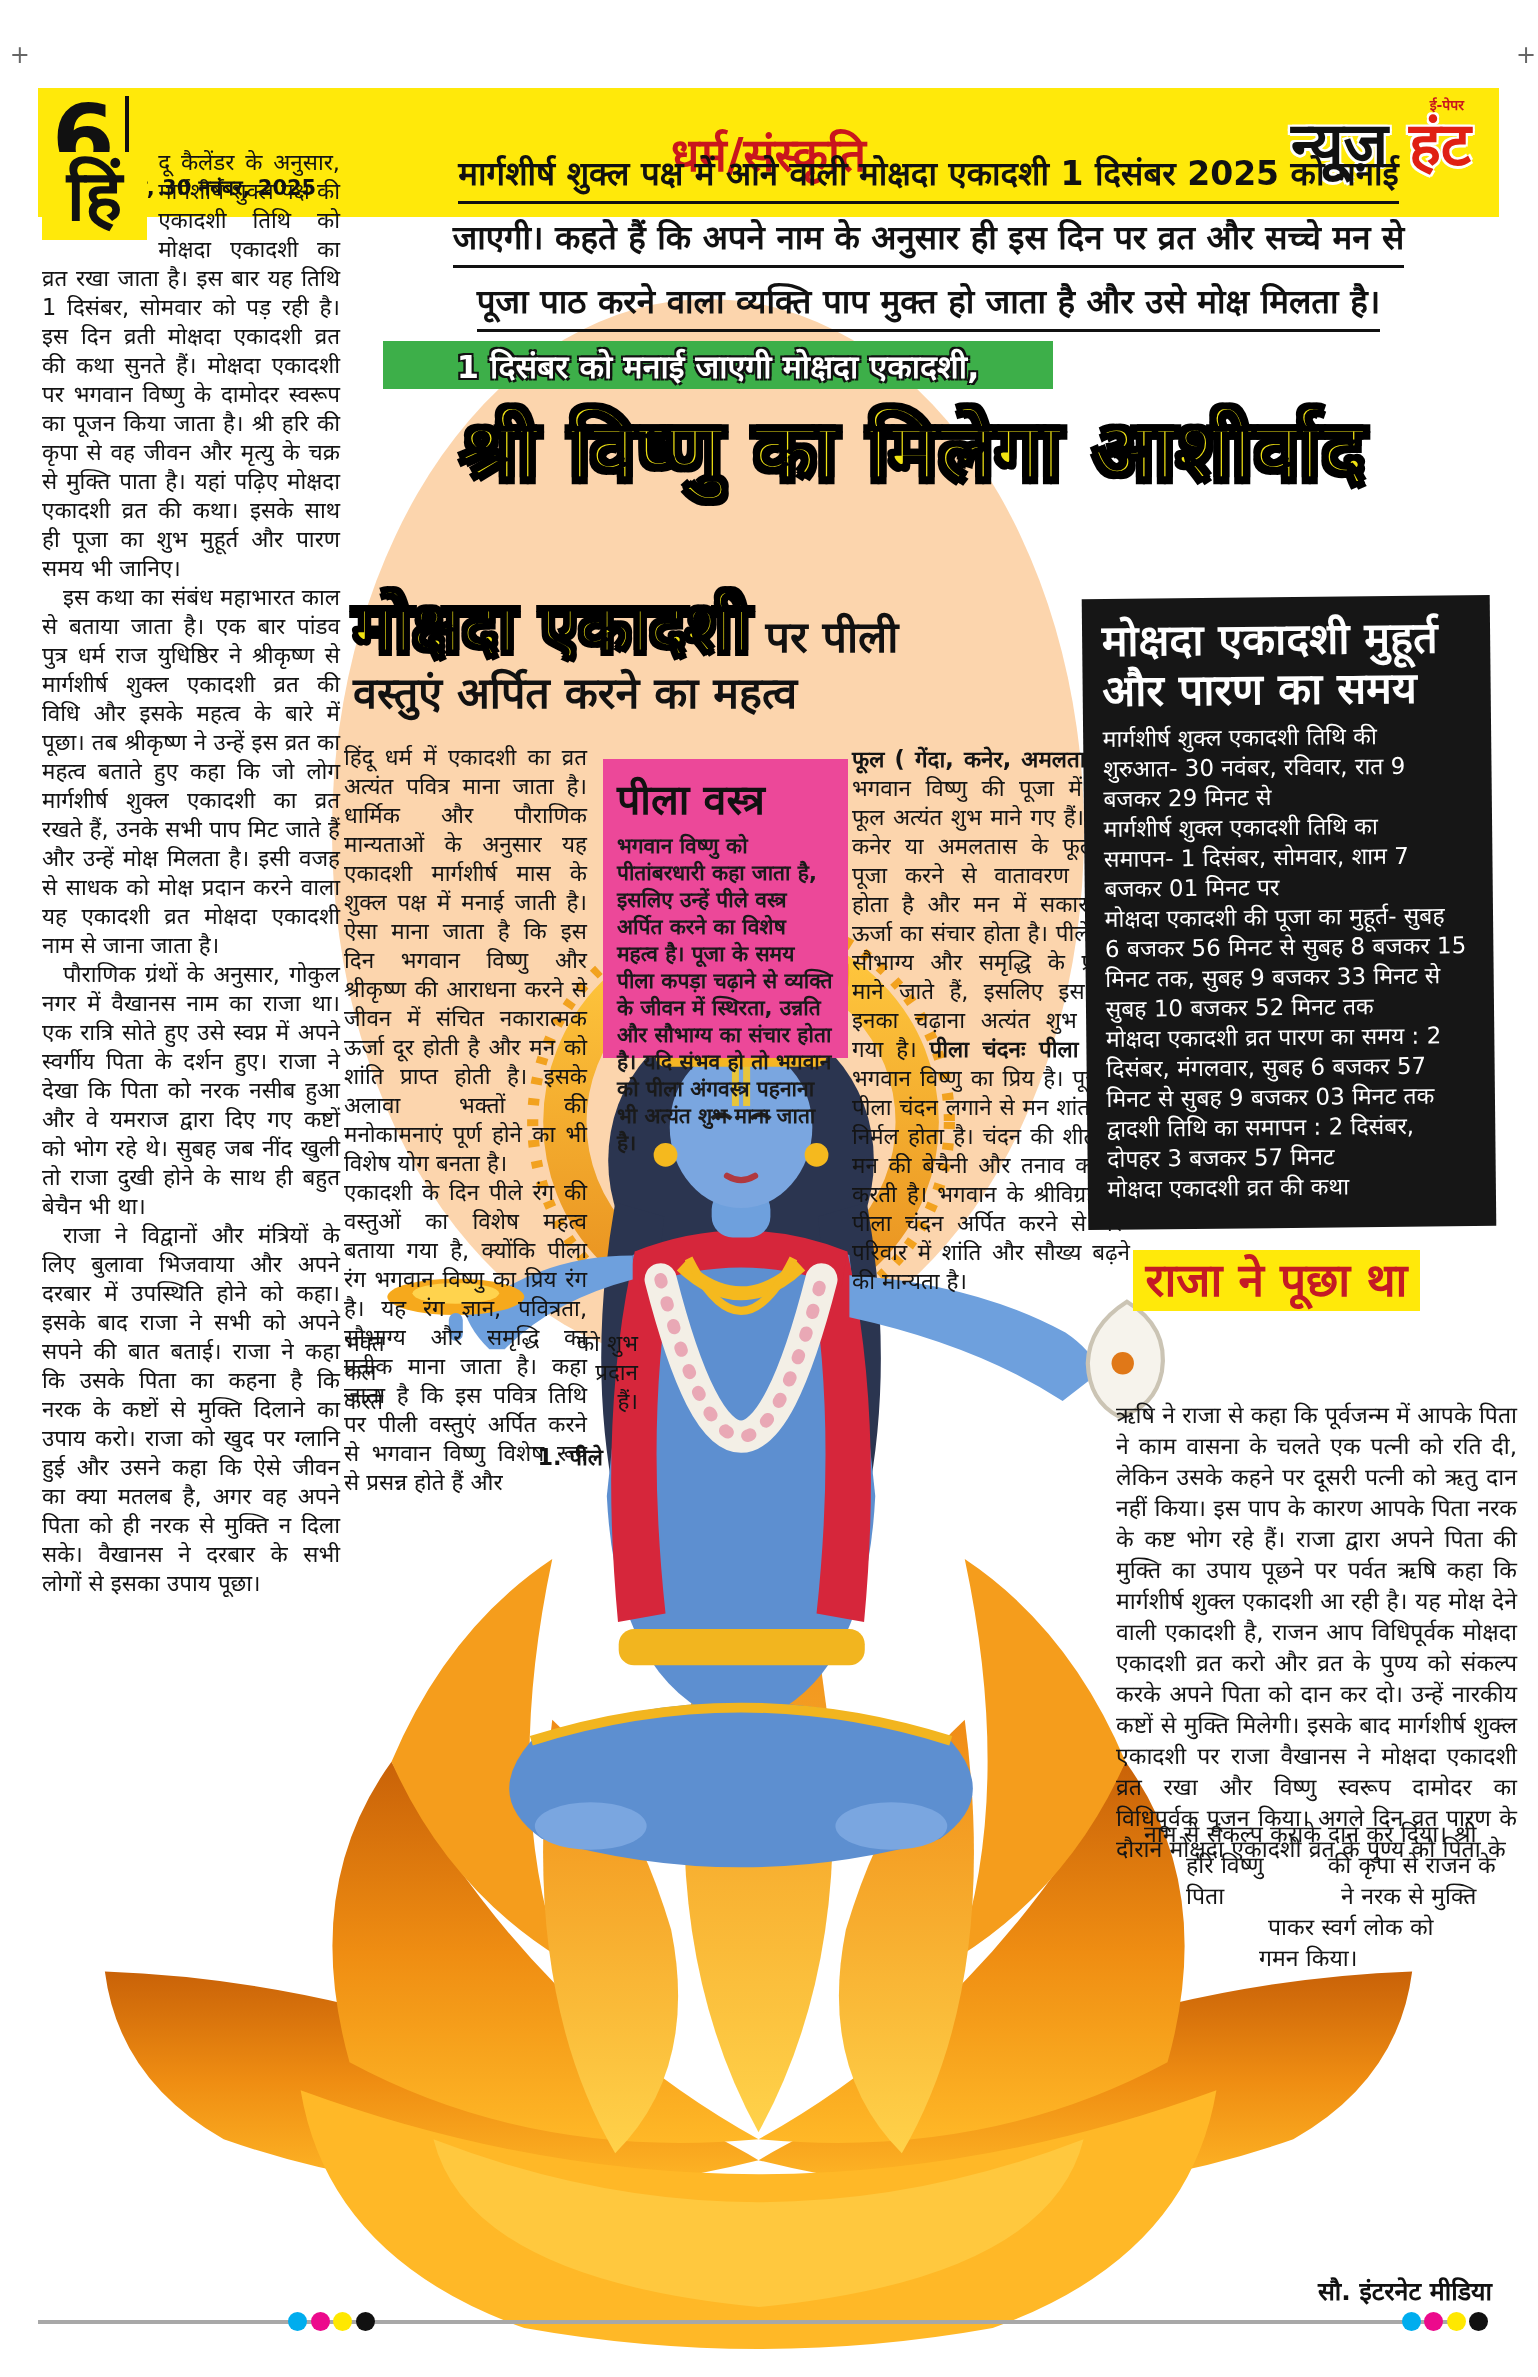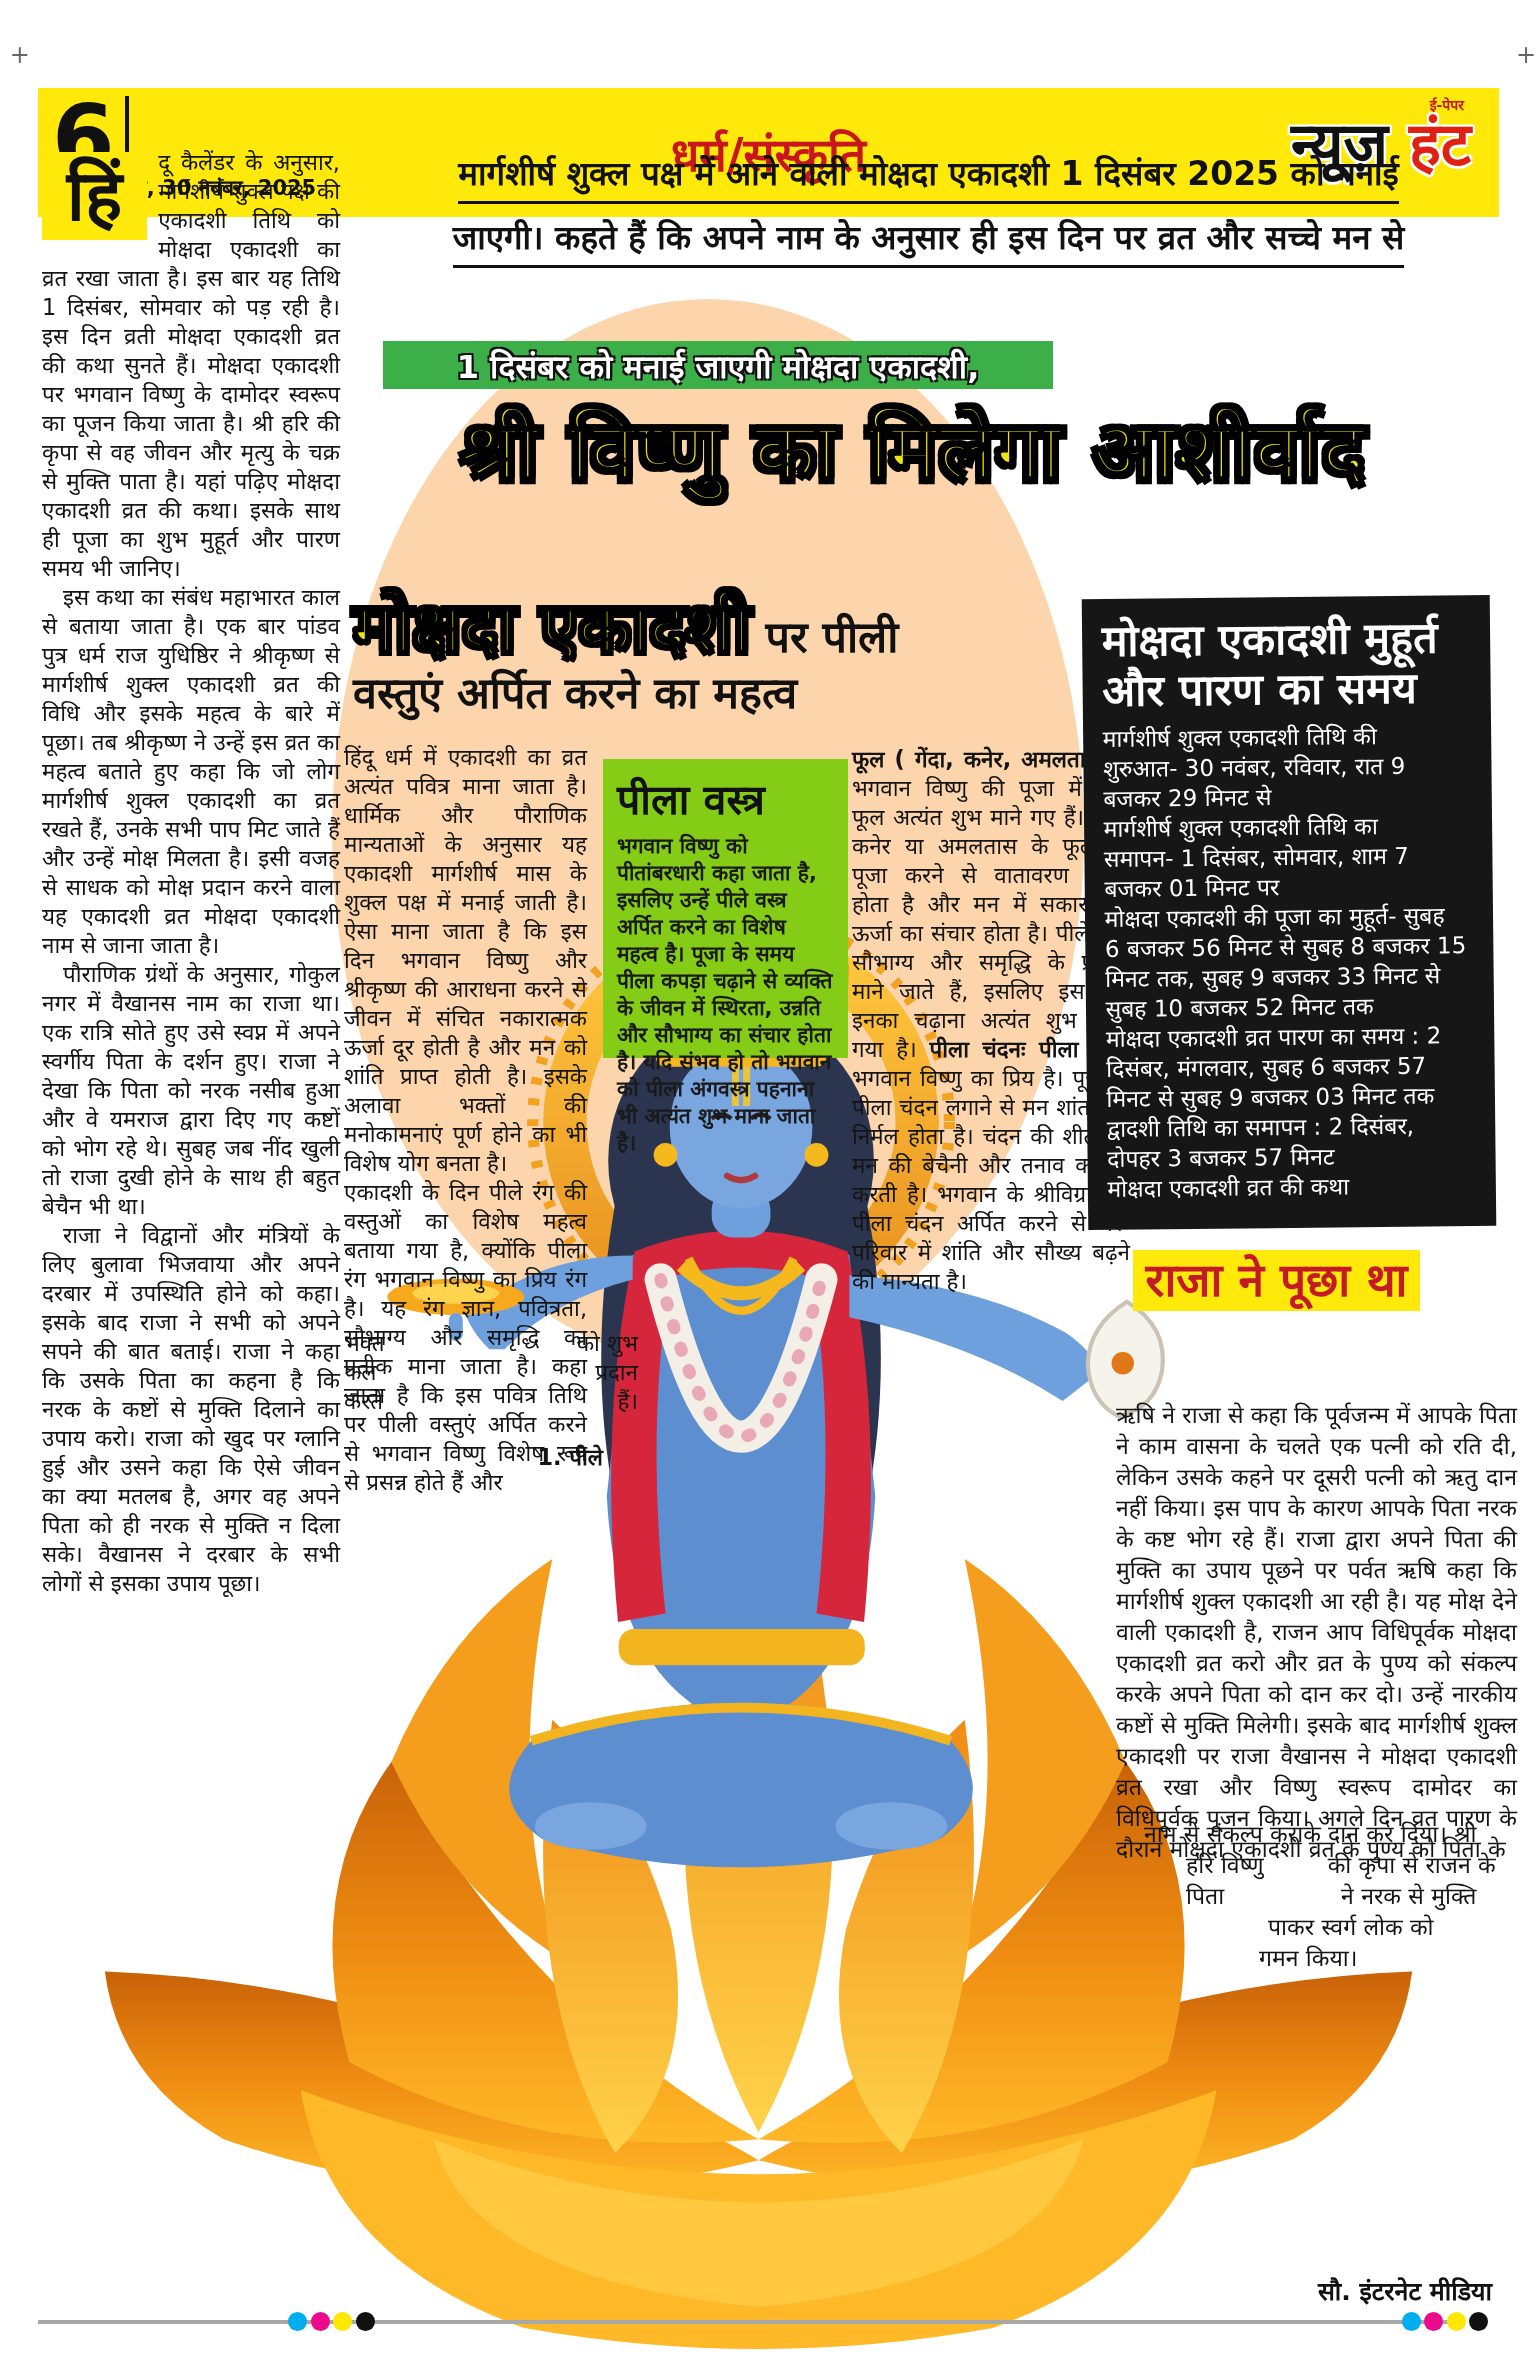--- a/index.html
+++ b/index.html
@@ -57,21 +57,21 @@
   .dropcap { float:left; width:105px; height:88px; background:#ffe90a; color:#111;
     font-size:70px; font-weight:bold; text-align:center; line-height:88px; margin:4.2px 11.2px 2.8px 0; }
   .col-mid { position:absolute; left:344px; top:743px; width:243px; z-index:2; }
   .mid-wrap { position:absolute; left:344px; top:1329px; width:294px; z-index:2;
     font-size:22.4px; line-height:29px; color:#141414; }
   .mid-wrap .row { display:flex; justify-content:space-between; }
   .mid-wrap .tail { text-align:right; padding-right:35px; font-weight:bold;margin-top:27px; }
 
   
   .ybox { position:absolute; left:603px; top:759px; width:245px; height:299px;
-    background:#84cc16; z-index:2; padding:11.2px 14px; }
+    background:#ec4899; z-index:2; padding:11.2px 14px; }
   .ybox-title { font-size:41px; font-weight:bold; color:#111; margin-bottom:7px; }
   .ybox-body { font-size:21px; line-height:27px; font-weight:600; color:#1a1a1a; }
 
   .col-flowers { position:absolute; left:852px; top:745px; width:278px; z-index:2; }
   .bold-lead { font-weight:bold; }
 
   
   .bbox { position:absolute; left:1085px; top:597px; width:408px; height:631px; background:#161616;
     color:#fff; z-index:2; padding:17px 19.6px; transform:rotate(-0.6deg); }
   .bbox-title { font-size:43px; font-weight:bold; line-height:50px; }
@@ -119,20 +119,21 @@
       <div class="logo-row">
         <span class="logo-black">न्यूज़</span>
         <span class="logo-red">हंट</span>
       </div>
     </div>
   </div>
 
   <div class="intro">
     <div><span>मार्गशीर्ष शुक्ल पक्ष में आने वाली मोक्षदा एकादशी 1 दिसंबर 2025 को मनाई</span></div>
     <div><span>जाएगी। कहते हैं कि अपने नाम के अनुसार ही इस दिन पर व्रत और सच्चे मन से</span></div>
+    <div><span>पूजा पाठ करने वाला व्यक्ति पाप मुक्त हो जाता है और उसे मोक्ष मिलता है।</span></div>
   </div>
 
   <div class="peach"></div>
 
   <svg class="art" viewBox="0 0 2200 3400" aria-hidden="true">
     <defs>
       <linearGradient id="pg1" x1="0" y1="0" x2="0" y2="1">
         <stop offset="0" stop-color="#c96208"></stop>
           <stop offset="0.5" stop-color="#ef8d12"></stop>
           <stop offset="1" stop-color="#ffb827"></stop>

